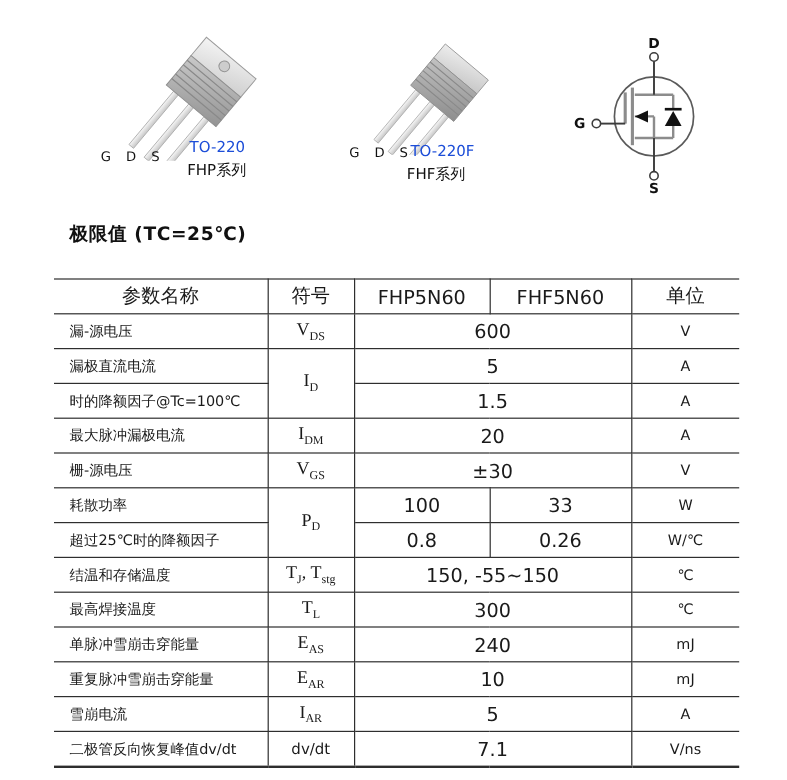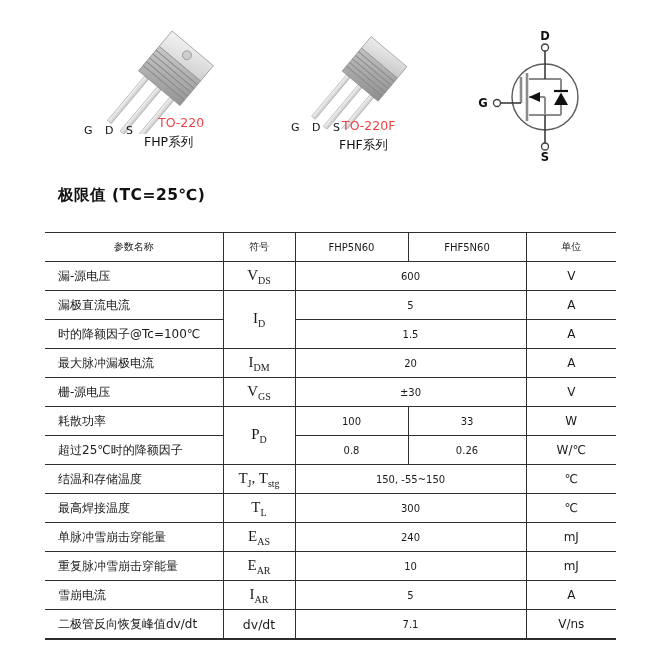--- a/index.html
+++ b/index.html
@@ -2,34 +2,34 @@
 <html><head>
 <meta charset="utf-8">
 <style>
   html,body { margin:0; padding:0; background:#fff; }
   .page {
     position:relative; width:656px; height:650px; background:#ffffff;
     font-family:"DejaVu Sans","Liberation Sans",sans-serif; color:#1a1a1a; overflow:hidden;
   }
   .abs { position:absolute; }
   .pins { font-size:11px; font-weight:normal; word-spacing:7px; letter-spacing:1px; color:#111; }
-  .cap { font-size:12.5px; color:#ef4444; }
+  .cap { font-size:12.5px; color:#1d4ed8; }
   .series { font-size:12.5px; color:#111; }
   .heading { font-size:15.5px; font-weight:bold; color:#111; letter-spacing:0.5px; }
 
   table.ratings {
     position:absolute; left:45px; top:232px; width:571px;
     border-collapse:collapse; table-layout:fixed;
   }
   .ratings col.c0 { width:178px; } .ratings col.c1 { width:72px; }
   .ratings col.c2 { width:113px; } .ratings col.c3 { width:118px; }
   .ratings col.c4 { width:90px; }
   .ratings th, .ratings td {
     border:1px solid #2e2e2e; height:28px; padding:0;
-    text-align:center; vertical-align:middle; font-size:10px; font-weight:normal;
+    text-align:center; vertical-align:middle; font-size:16px; font-weight:normal;
     overflow:hidden; white-space:nowrap;
   }
   .ratings th:first-child, .ratings td:first-child { border-left:0; }
   .ratings th:last-child,  .ratings td:last-child  { border-right:0; }
   .ratings tr:last-child td { border-bottom-width:2px; }
   .ratings td.param { text-align:left; padding-left:13px; font-size:12px; }
   .ratings td.sym { font-family:"Liberation Serif","DejaVu Serif",serif; font-size:15px; }
   .ratings td.sym sub { font-size:10px; }
   .ratings td.sym .plain { font-family:"DejaVu Sans","Liberation Sans",sans-serif; font-size:12.5px;margin-top:12px; }
   .ratings td.unit { font-size:12px; }
@@ -62,21 +62,21 @@
         <rect x="14" y="12" width="5" height="58"></rect>
       </g>
       <rect x="-27" y="-40" width="54" height="20" fill="url(#t1)" stroke="#9b9b9b" stroke-width="0.8"></rect>
       <circle cx="0" cy="-31" r="4.5" fill="#cdcdcd" stroke="#949494" stroke-width="0.8"></circle>
       <rect x="-27" y="-20" width="54" height="32" fill="url(#b1)" stroke="#8f8f8f" stroke-width="0.8"></rect>
       <path d="M-27,-15 H27 M-27,-10 H27 M-27,-5 H27 M-27,0 H27 M-27,5 H27" stroke="#898989" stroke-width="1" fill="none"></path>
     </g>
   </svg>
   <div class="abs pins" style="left:84px; top:124px;">G D S</div>
   <div class="abs cap" style="left:158px; top:115px;">TO-220</div>
-  <div class="abs series" style="left:144px; top:134px;">FHP系列</div>
+  <div class="abs series" style="left:156px; top:134px;">FHP系列</div>
 
   <svg class="abs" style="left:278px; top:26px;" width="160" height="103" viewBox="0 0 170 110">
     <defs>
       <linearGradient id="t2" x1="0" y1="0" x2="1" y2="1">
         <stop offset="0" stop-color="#ededed"></stop>
           <stop offset="1" stop-color="#c7c7c7"></stop>
       </linearGradient>
       <linearGradient id="b2" x1="0" y1="0" x2="1" y2="1">
         <stop offset="0" stop-color="#c2c2c2"></stop>
           <stop offset="1" stop-color="#8d8d8d"></stop>

